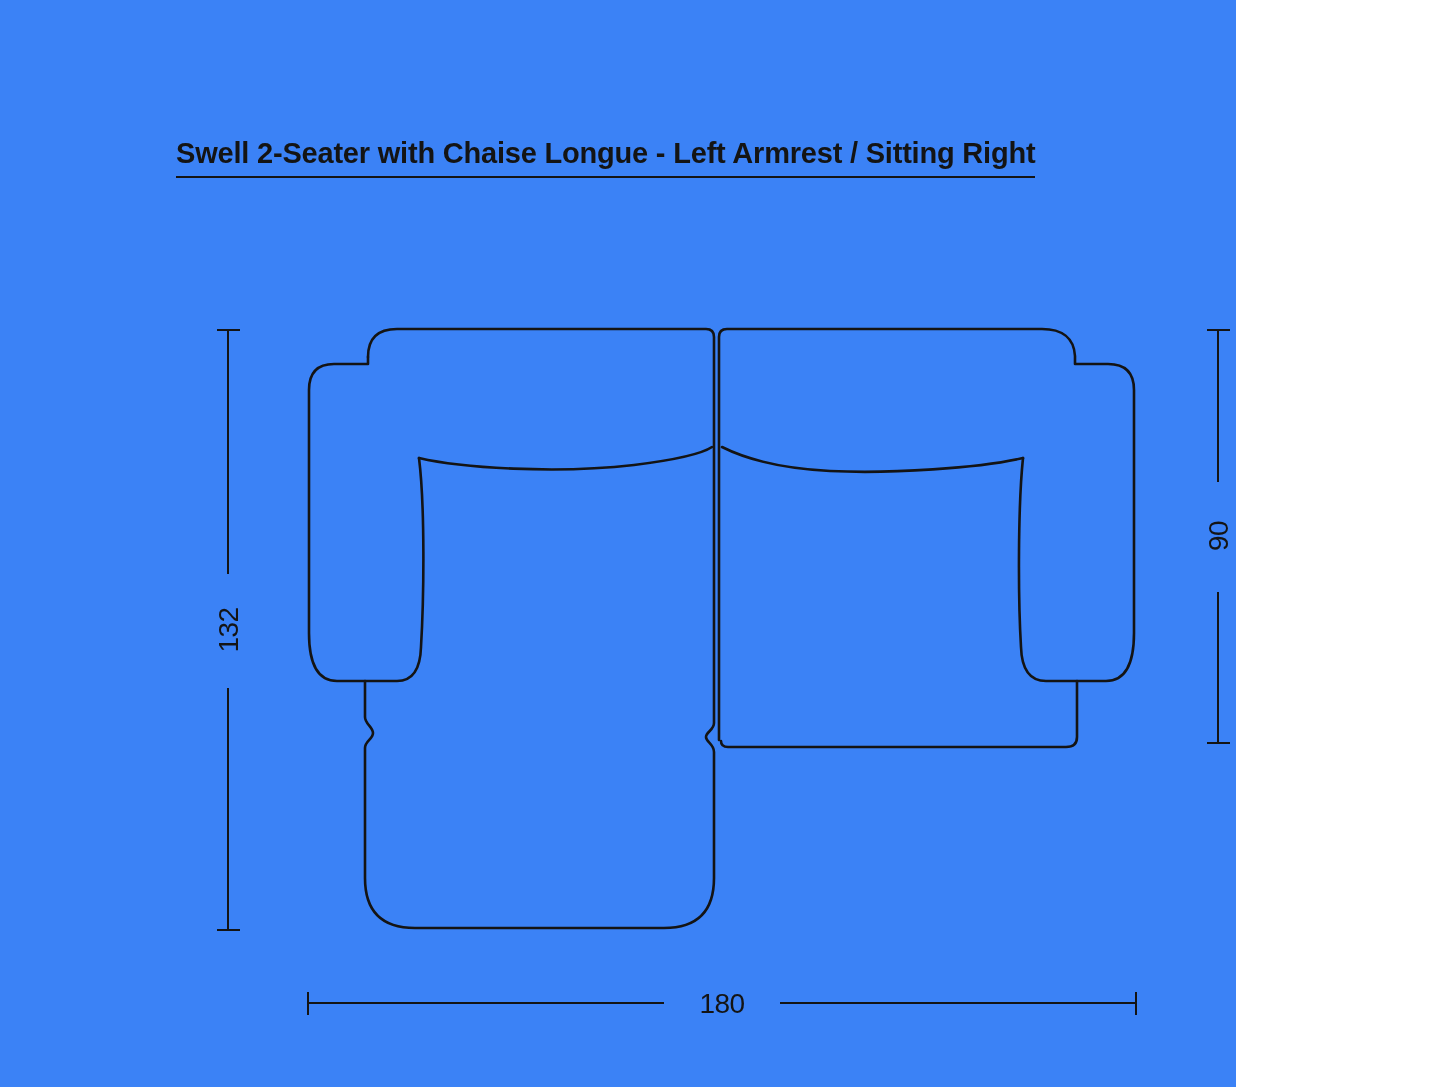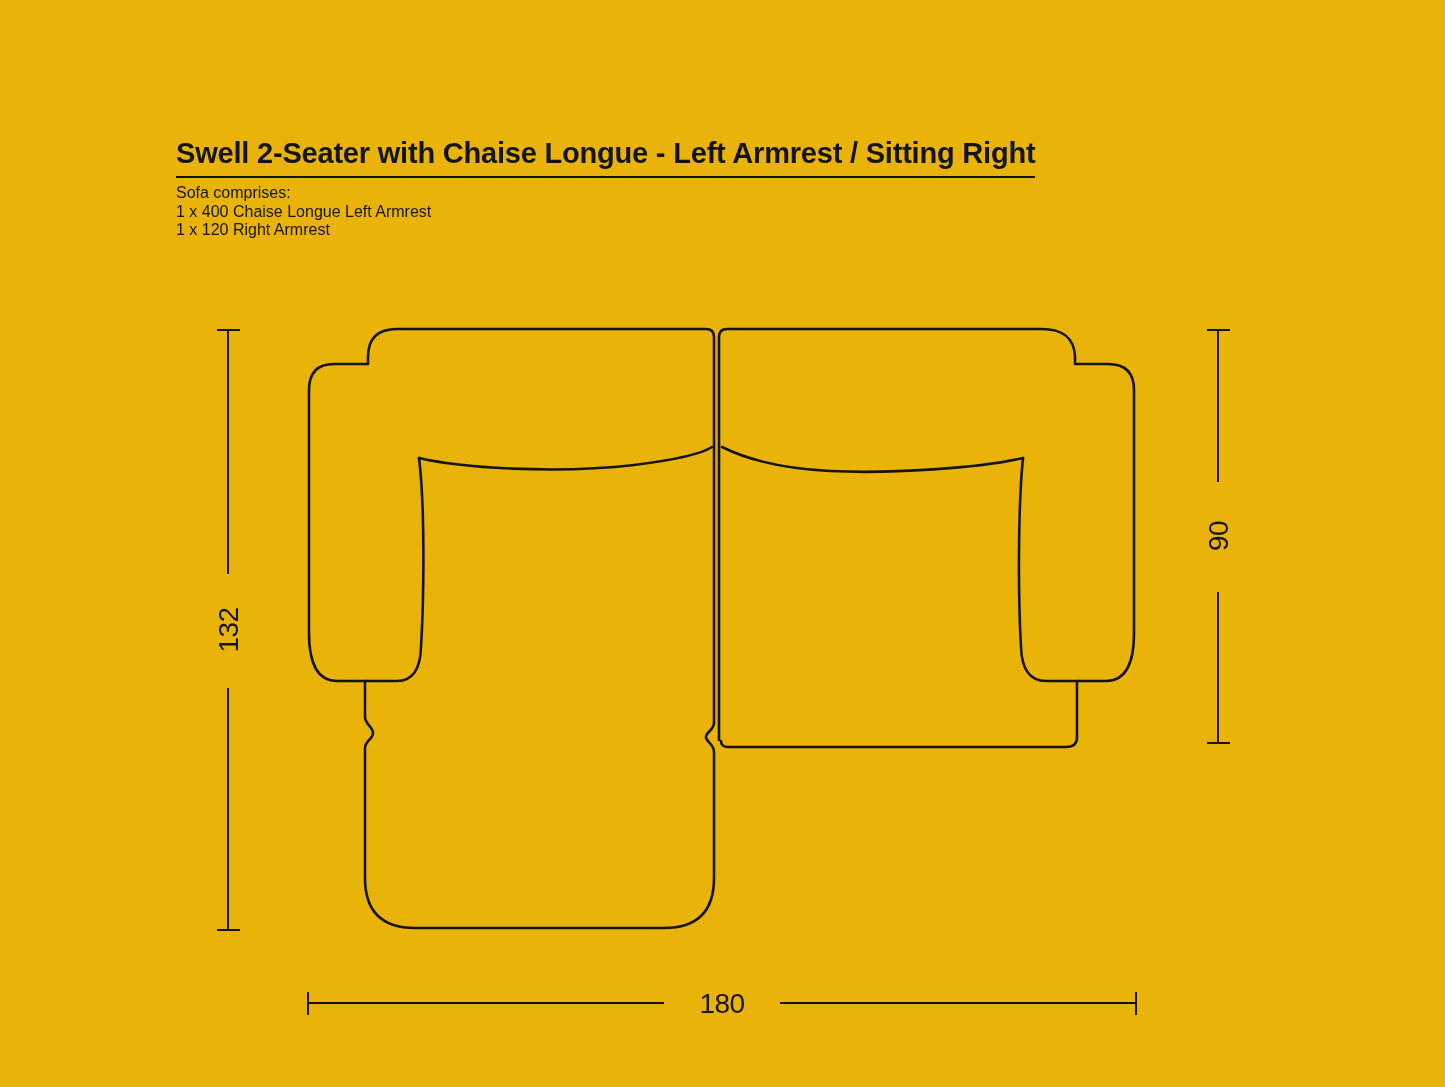--- a/index.html
+++ b/index.html
@@ -1,19 +1,19 @@
 <!DOCTYPE html>
 <html><head>
 <meta charset="utf-8">
 <style>
   html,body{margin:0;padding:0;background:#fff;}
   .canvas{
     position:relative;
-    width:1445px;height:1087px;
-    background:#eab308;
+    width:1236px;height:1087px;
+    background:#3b82f6;
     font-family:"Liberation Sans",sans-serif;
     color:#1a1a1a;
     overflow:hidden;
   }
   .title{
     position:absolute;left:176px;top:118px;
     font-size:29px;font-weight:600;letter-spacing:-0.2px;
     color:#141414;
   }
   .title span{
@@ -35,25 +35,20 @@
     font-size:28px;letter-spacing:-0.5px;fill:#141414;
   }
 </style>
 </head>
 <body>
 
 <div class="canvas">
 
   <h1 class="title"><span>Swell 2-Seater with Chaise Longue - Left Armrest / Sitting Right</span></h1>
 
-  <div class="comprises">
-    <div>Sofa comprises:</div>
-    <div>1 x 400 Chaise Longue Left Armrest</div>
-    <div>1 x 120 Right Armrest</div>
-  </div>
 
   <svg width="1445" height="1087" viewBox="0 0 1445 1087">
 
     <path class="outline" d="M 365,681
          L 365,717
          C 365,724 373,727 373,733
          C 373,739 365,741 365,748
          L 365,878
          Q 365,928 415,928
          L 664,928

